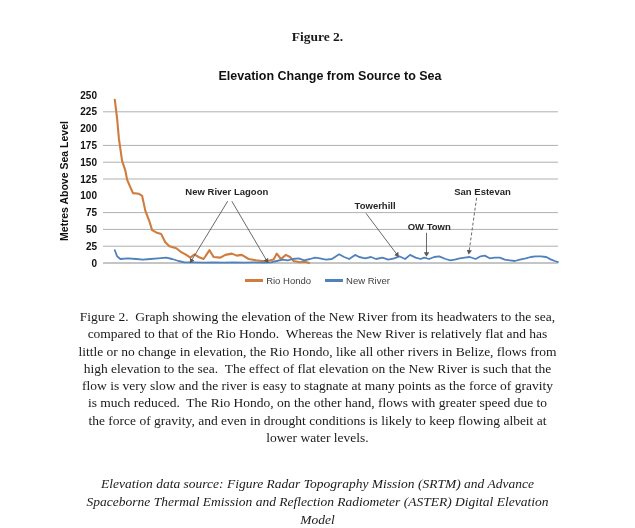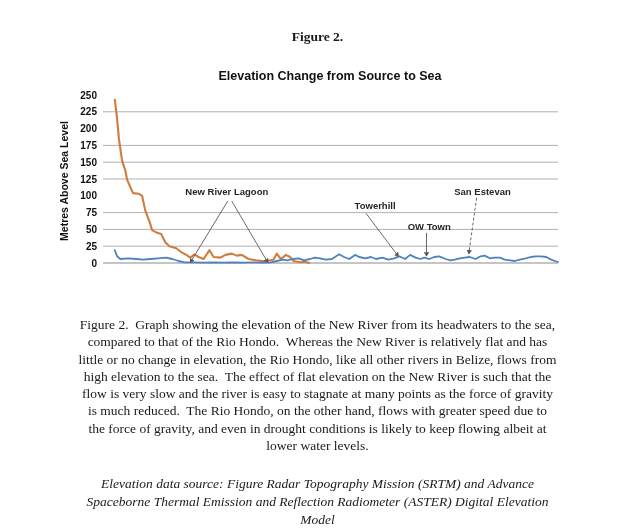--- a/index.html
+++ b/index.html
@@ -9,21 +9,21 @@
         font-weight:bold;font-size:13.5px;}
   .chart-svg{position:absolute;top:40px;left:0;}
   .chart-title{font-family:"Liberation Sans",sans-serif;font-weight:bold;font-size:12.5px;fill:#111;}
   .y-axis-title{font-family:"Liberation Sans",sans-serif;font-weight:bold;font-size:10.5px;fill:#111;}
   .ytick{font-family:"Liberation Sans",sans-serif;font-weight:bold;font-size:10px;fill:#111;}
   .anno{font-family:"Liberation Sans",sans-serif;font-weight:bold;font-size:9.5px;fill:#262626;}
   .legend{position:absolute;top:259px;left:0;width:635px;display:flex;justify-content:center;
         align-items:center;gap:14px;font-family:"Liberation Sans",sans-serif;font-size:9.5px;color:#404040;}
   .legend-item{display:flex;align-items:center;gap:3px;}
   .legend-swatch{display:inline-block;width:18px;height:2.4px;}
-  .caption{position:absolute;top:300px;left:22px;width:591px;text-align:center;
+  .caption{position:absolute;top:292px;left:22px;width:591px;text-align:center;
         font-size:13.5px;line-height:17.3px;white-space:pre-wrap;}
   .source{position:absolute;top:459px;left:22px;width:591px;text-align:center;
         font-size:13.5px;line-height:18px;font-style:italic;white-space:pre-wrap;}
 </style>
 </head>
 <body>
 
 <div class="page">
 
   <div class="fig-heading">Figure 2.</div>
@@ -63,20 +63,30 @@
         <line x1="231.8" y1="145.2" x2="267.7" y2="206.3" stroke="#595959" stroke-width="0.9" marker-end="url(#arw)" stroke-dasharray="none"></line>
         <text x="375.1" y="152.7" text-anchor="middle" class="anno">Towerhill</text>
         <line x1="366.0" y1="157.3" x2="398.3" y2="200.3" stroke="#595959" stroke-width="0.9" marker-end="url(#arw)" stroke-dasharray="none"></line>
         <text x="429.2" y="173.5" text-anchor="middle" class="anno">OW Town</text>
         <line x1="426.5" y1="176.8" x2="426.5" y2="199.9" stroke="#595959" stroke-width="0.9" marker-end="url(#arw)" stroke-dasharray="none"></line>
         <text x="482.5" y="138.6" text-anchor="middle" class="anno">San Estevan</text>
         <line x1="476.6" y1="141.8" x2="468.8" y2="197.6" stroke="#595959" stroke-width="0.9" marker-end="url(#arw)" stroke-dasharray="3,2"></line>
       </g>
   </svg>
 
+  <div class="legend">
+    <span class="legend-item">
+      <span class="legend-swatch" id="sw0" style="background: rgb(208, 124, 62);"></span>
+      <span>Rio Hondo</span>
+    </span>
+    <span class="legend-item">
+      <span class="legend-swatch" id="sw1" style="background: rgb(79, 129, 189);"></span>
+      <span>New River</span>
+    </span>
+  </div>
 
   <div class="caption">Figure 2.  Graph showing the elevation of the New River from its headwaters to the sea,
 compared to that of the Rio Hondo.  Whereas the New River is relatively flat and has
 little or no change in elevation, the Rio Hondo, like all other rivers in Belize, flows from
 high elevation to the sea.  The effect of flat elevation on the New River is such that the
 flow is very slow and the river is easy to stagnate at many points as the force of gravity
 is much reduced.  The Rio Hondo, on the other hand, flows with greater speed due to
 the force of gravity, and even in drought conditions is likely to keep flowing albeit at
 lower water levels.</div>
 

